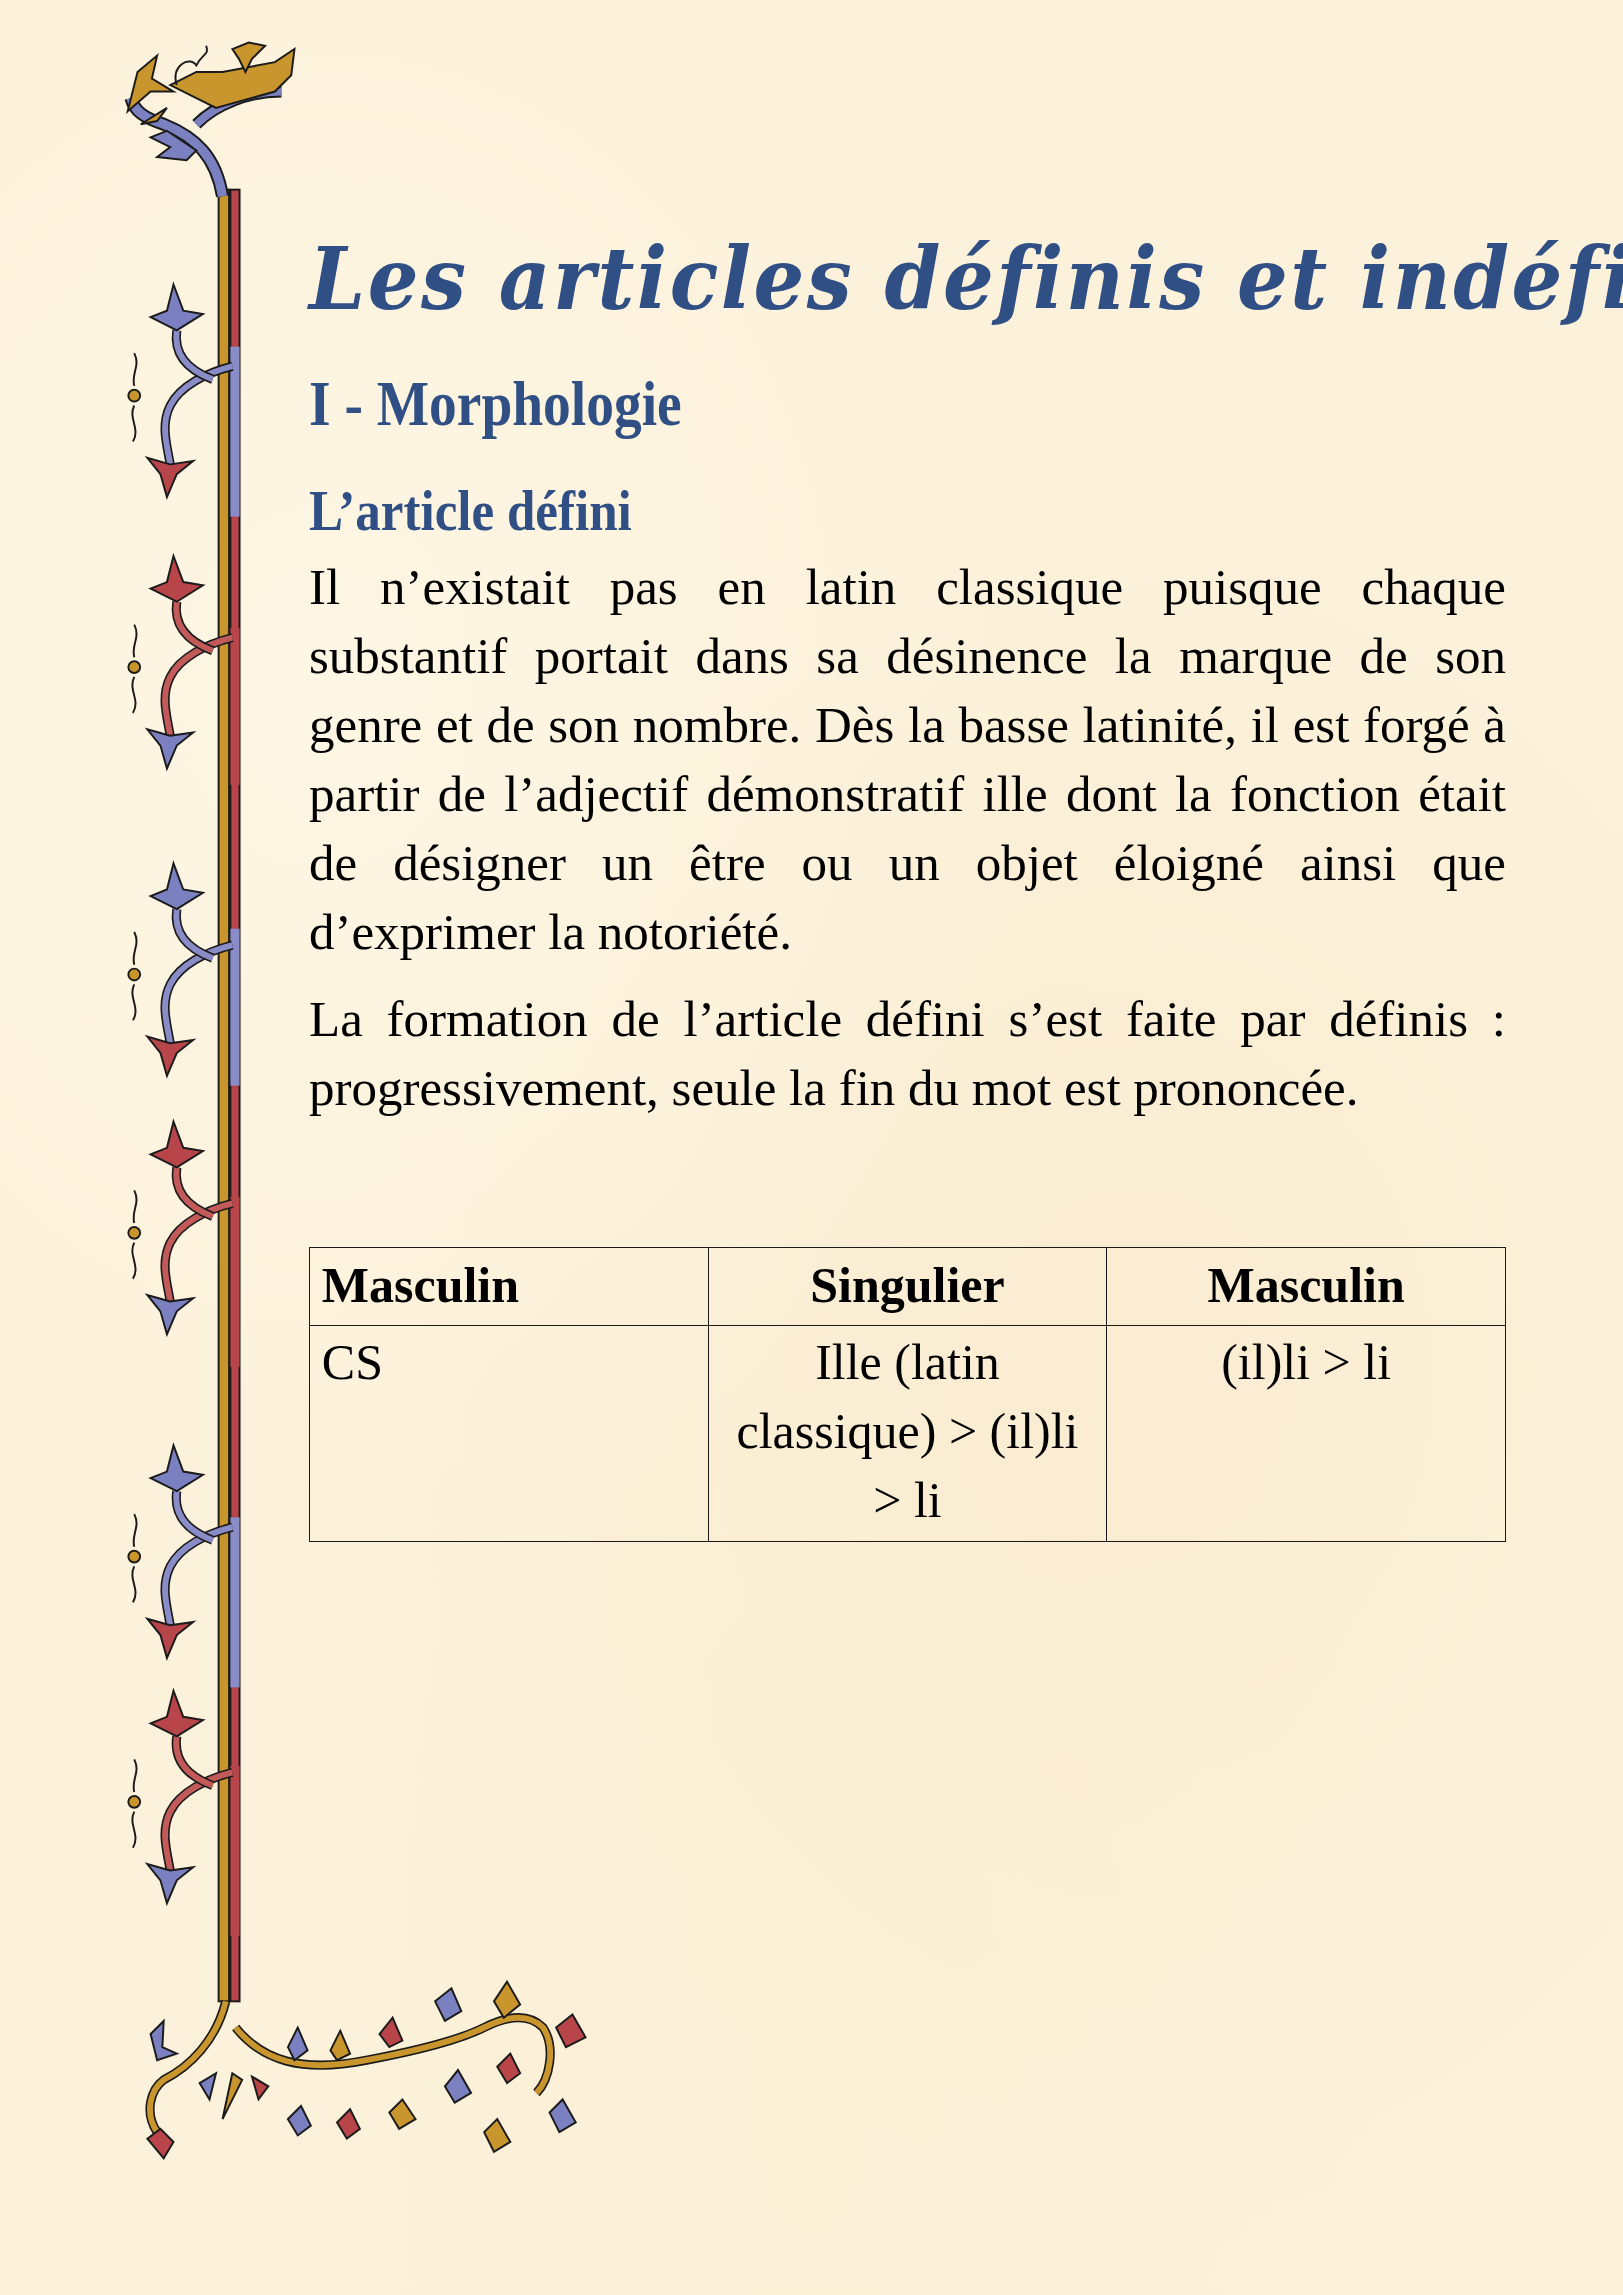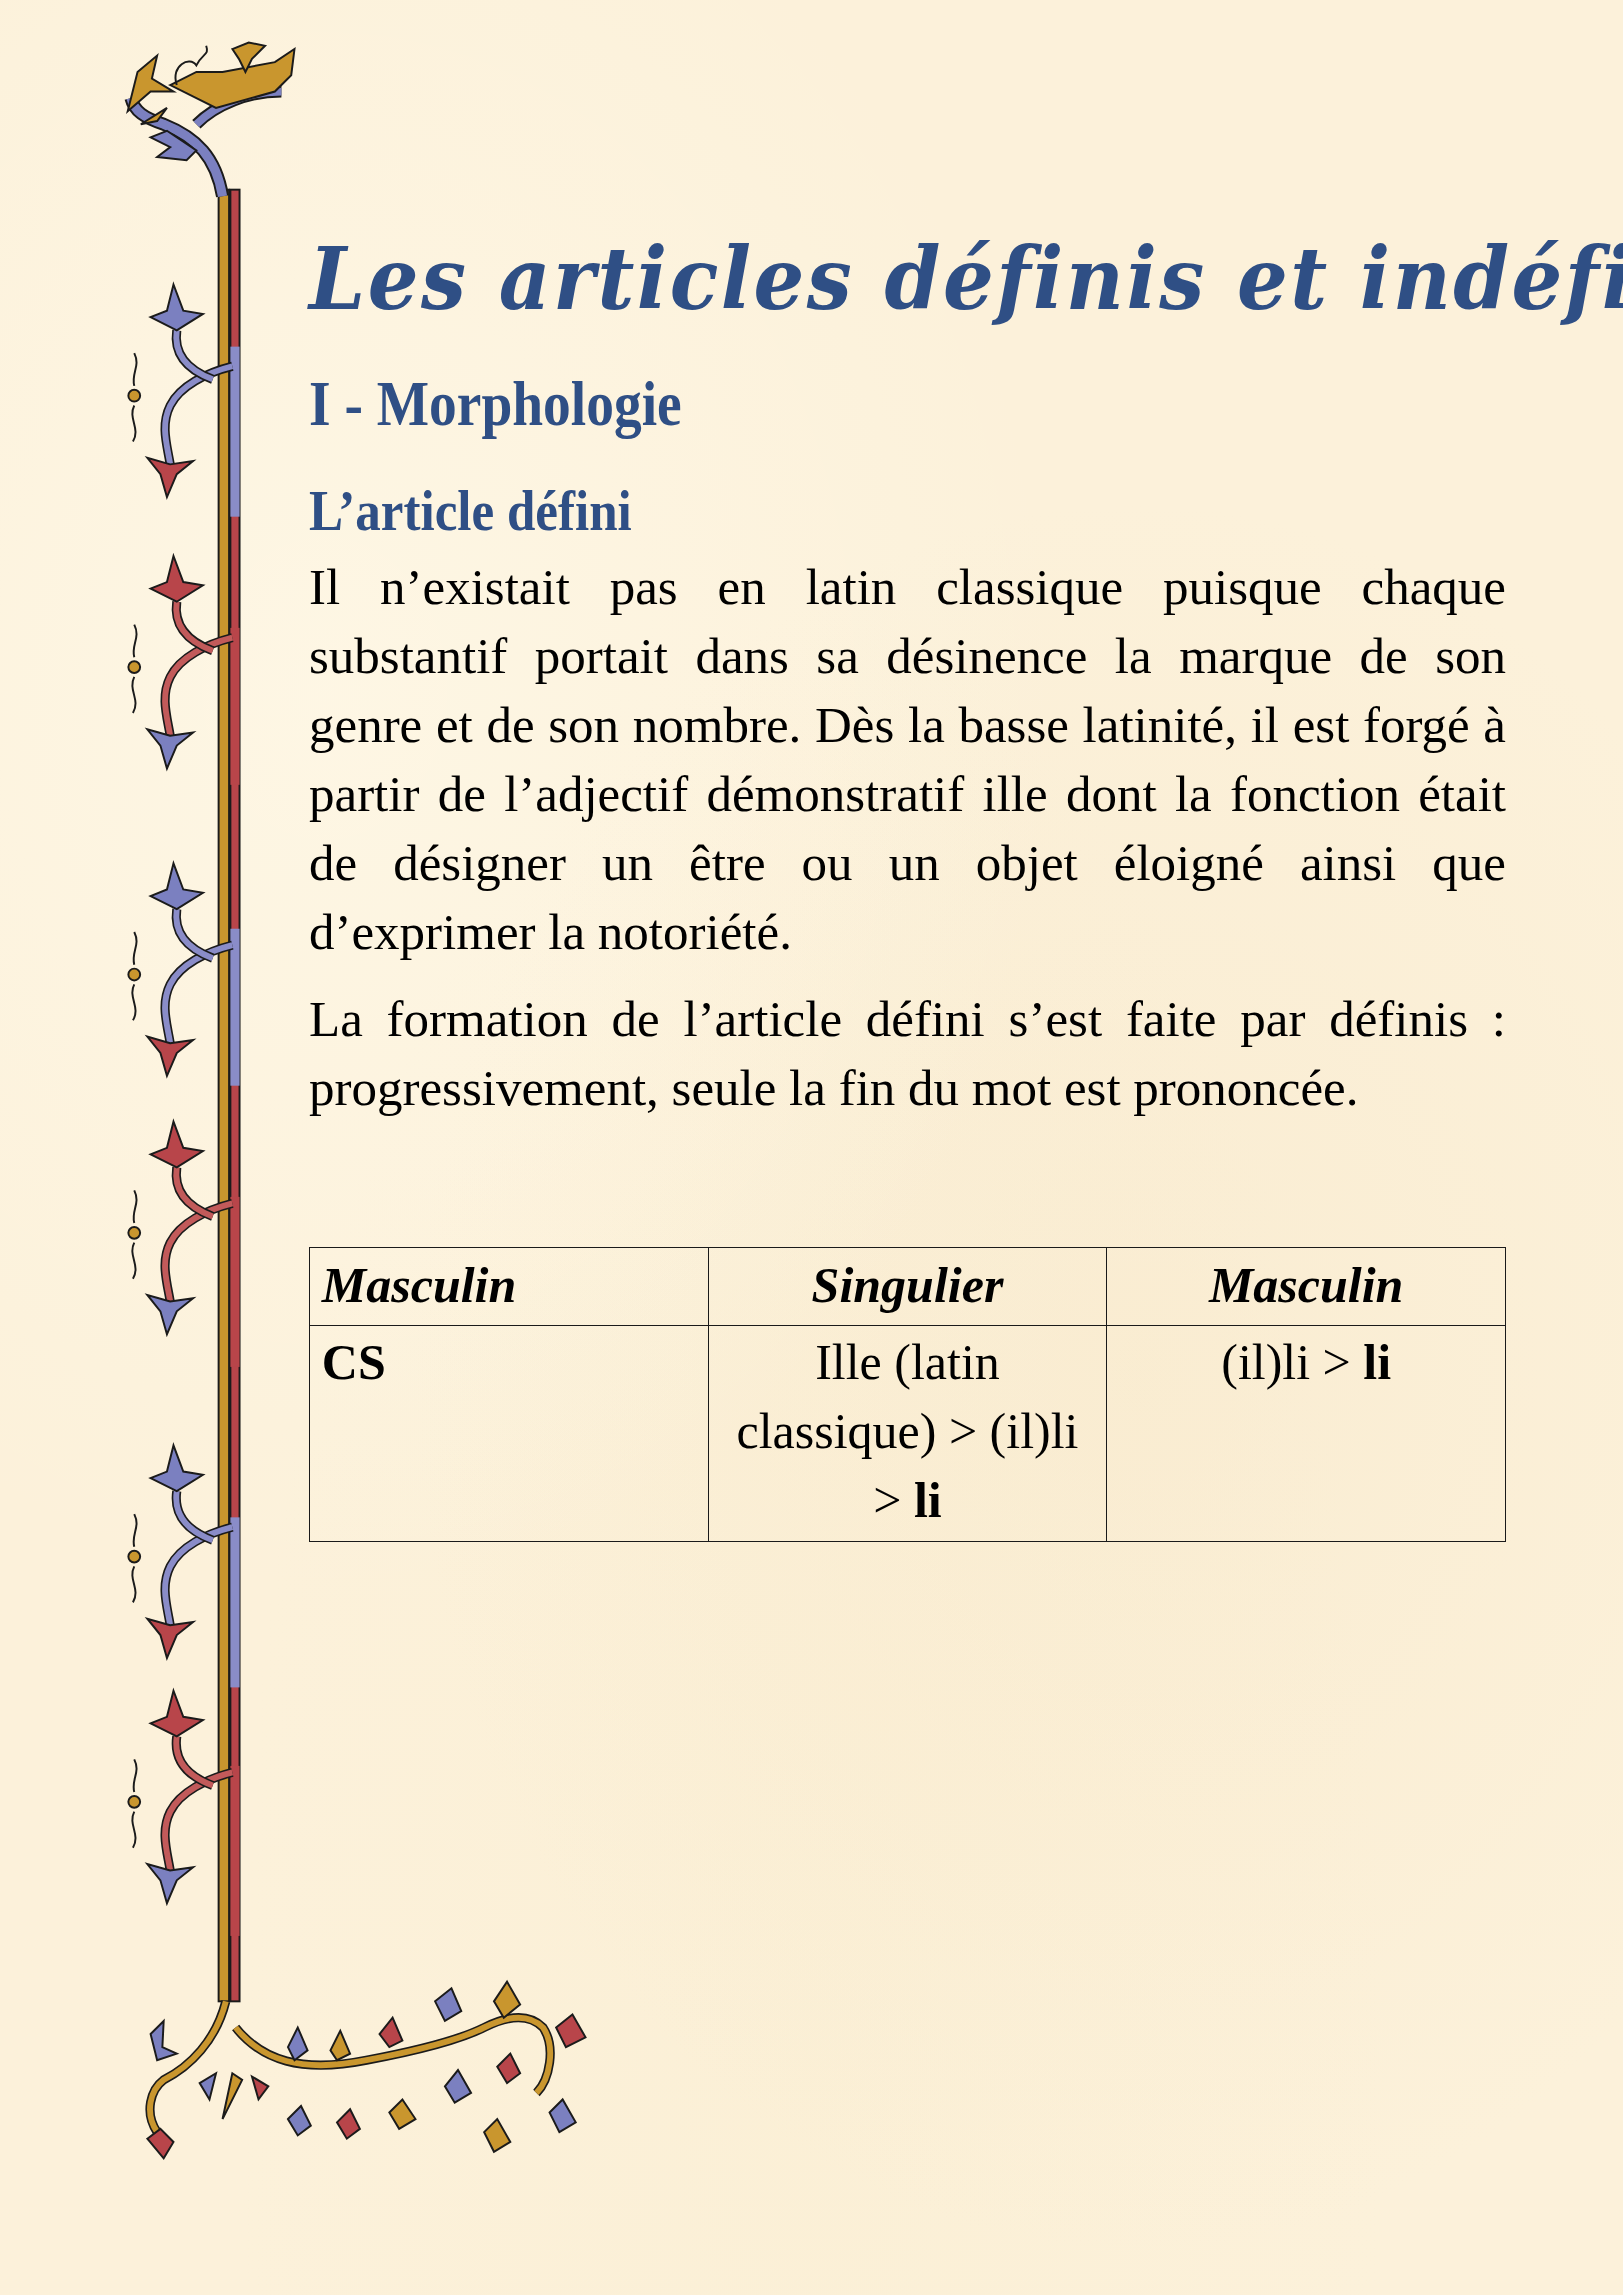--- a/index.html
+++ b/index.html
@@ -32,25 +32,25 @@
     margin:13px 0 0 0; text-align:justify; text-align-last:left;
   }
   .para + .para { margin-top:18.3px; }
   table.morph {
     position:absolute; left:309px; top:1247px; width:1197px; border-collapse:collapse;
     font-family:"Liberation Serif", serif; font-size:50px; color:#000;
   }
   table.morph td, table.morph th {
     border:1.6px solid #1a1a1a; vertical-align:top; padding:2.6px 11.8px 5.2px 11.8px; line-height:69px;
   }
-  table.morph th { font-weight:bold;font-style:italic; }
+  table.morph th { font-weight:bold; }
   .c1 { width:376px; text-align:left; }
   .c2 { width:376px; text-align:center; }
   .c3 { width:376px; text-align:center; }
-  .b { font-weight:bold;margin-top:20px; }
+  .b { font-weight:normal;margin-top:20px; }
 </style>
 </head>
 <body>
 
 <svg class="border-svg" viewBox="0 0 2481 3509" xmlns="http://www.w3.org/2000/svg">
   <defs>
     <g id="sprig-blue-top">
 
       <path d="M0,0 C-40,10 -80,30 -95,60 C-110,90 -100,120 -95,150" stroke="#1b1b1b" stroke-width="14" fill="none"></path>
       <path d="M0,0 C-40,10 -80,30 -95,60 C-110,90 -100,120 -95,150" stroke="#8a8cc8" stroke-width="9" fill="none"></path>

